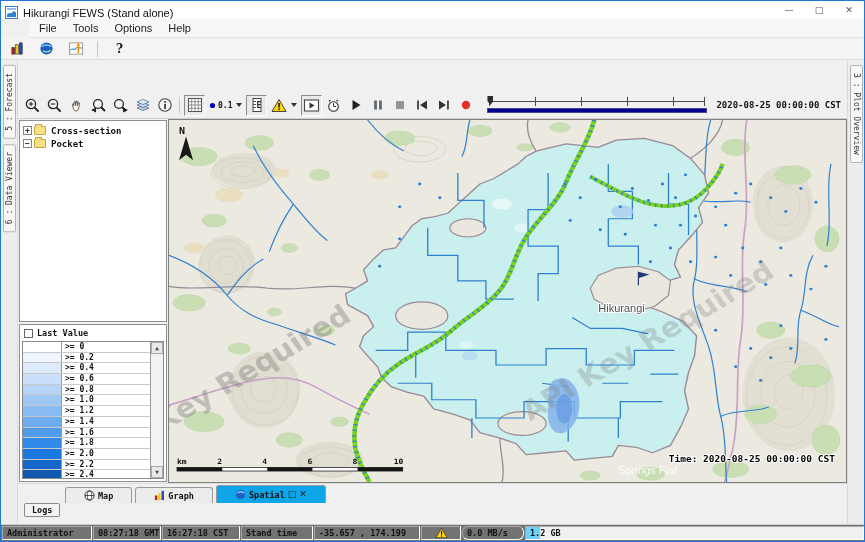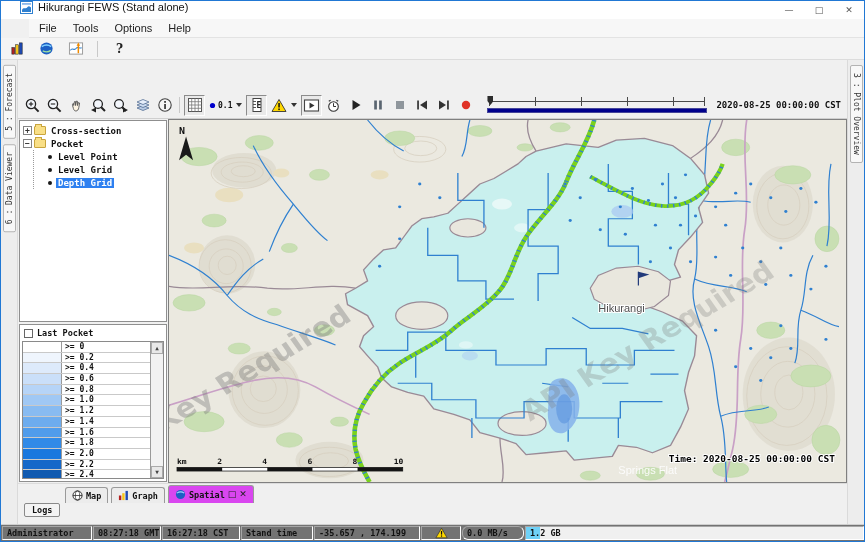--- a/index.html
+++ b/index.html
@@ -1,20 +1,20 @@
 <!DOCTYPE html>
 <html><head>
 <meta charset="utf-8">
 <style>
   html,body{margin:0;padding:0;background:#cfcfcf;}
   *{box-sizing:border-box;}
   .app{width:865px;height:542px;border:1px solid #2178d4;background:#f0f0f0;display:flex;flex-direction:column;
        font-family:"DejaVu Sans Mono",monospace;overflow:hidden;position:relative;}
   
-  .titlebar{height:18px;background:#fff;display:flex;align-items:flex-start;padding-left:19px;flex:none;}
+  .titlebar{height:18px;background:#fff;display:flex;align-items:flex-end;padding-left:4px;flex:none;}
   .title-text{font-family:"Liberation Sans",sans-serif;font-size:11px;color:#111;margin-left:5px;white-space:nowrap;}
   .win-controls{margin-left:auto;display:flex;height:100%;}
   .win-btn{width:30px;display:flex;align-items:center;justify-content:center;font-size:9px;color:#555;
            font-family:"DejaVu Sans",sans-serif;cursor:default;}
   
   .menubar{height:19px;background:#f7f7f7;border-bottom:1px solid #e3e3e3;display:flex;align-items:center;
            font-family:"Liberation Sans",sans-serif;font-size:11px;color:#222;flex:none;padding-left:2px;margin-left:28px;}
   .menu-item{padding:2px 8px;}
   
   .toolbar1{height:22px;background:#f4f4f4;border-bottom:1px solid #dcdcdc;display:flex;align-items:center;
@@ -70,22 +70,22 @@
   .lsw{width:38px;flex:none;}
   .llab{flex:1;border-left:1px solid #9a9a9a;font-size:8px;font-weight:700;color:#111;padding-left:3px;line-height:10px;background:#fff;}
   .legend-scroll{width:13px;flex:none;border-left:1px solid #9a9a9a;background:#f2f2f2;display:flex;flex-direction:column;justify-content:space-between;}
   .sbtn{height:12px;border:1px solid #aaa;background:#e8e8e8;font-size:6px;line-height:10px;text-align:center;color:#444;}
   
   .mapwrap{flex:1;position:relative;border:1px solid #808080;overflow:hidden;background:#ebe9e0;min-width:0;}
   .mapwrap svg{display:block;width:100%;height:100%;}
   
   .bottomtabs{height:20px;background:#f0f0f0;display:flex;align-items:flex-end;padding-left:47px;gap:3px;flex:none;border-top:1px solid #dcdcdc;}
   .btab{height:16px;display:flex;align-items:center;gap:3px;border:1px solid #9a9a9a;border-bottom:none;
-        border-radius:3px 3px 0 0;padding:0 6px;font-size:8.5px;font-weight:700;color:#111;background:#ececec;}
-  .btab.active{background:#d946ef;height:18px;}
+        border-radius:3px 3px 0 0;padding:0 18px;font-size:8.5px;font-weight:700;color:#111;background:#ececec;}
+  .btab.active{background:#0ea5e9;height:18px;}
   .tabglyph{font-size:9px;font-family:"DejaVu Sans",sans-serif;color:#222;line-height:1;}
   .logsrow{height:21px;background:#f0f0f0;display:flex;align-items:flex-start;padding-left:6px;flex:none;}
   .logsbtn{font-size:8.5px;font-weight:700;border:1px solid #8a8a8a;background:#f4f4f4;padding:1px 7px;border-radius:2px;color:#111;}
   
   .statusbar{height:17px;background:#737373;border-top:1px solid #cfcfcf;display:flex;align-items:stretch;
              font-size:8.5px;font-weight:700;color:#111;flex:none;}
   .seg{display:flex;align-items:center;padding:0 4px;margin:1px 0 1px 1px;border:1px solid;border-color:#a6a6a6 #fff #fff #a6a6a6;
        white-space:nowrap;overflow:hidden;}
   .seg.user{width:90px;}
   .seg.systime{width:300px;}
@@ -298,40 +298,26 @@
             <div class="trow">
               <span class="expander">+</span>
               <span class="folder"></span>
               <span class="lab">Cross-section</span>
             </div>
             <div class="trow">
               <span class="expander">−</span>
               <span class="folder"></span>
               <span class="lab">Pocket</span>
             </div>
-            <div class="tree-children">
-              <div class="trow">
-                <span class="bullet"></span>
-                <span class="lab">Level Point</span>
-              </div>
-              <div class="trow">
-                <span class="bullet"></span>
-                <span class="lab">Level Grid</span>
-              </div>
-              <div class="trow sel">
-                <span class="bullet"></span>
-                <span class="lab">Depth Grid</span>
-              </div>
-            </div>
           </div>
 
           <div class="legendbox">
             <div class="legend-header">
               <span class="chk"></span>
-              <span class="lab">Last Pocket</span>
+              <span class="lab">Last Value</span>
             </div>
             <div class="legend-list">
               <div class="legend-rows" id="legend-rows">
                   <div class="lrow">
                     <span class="lsw" style="background: rgb(255, 255, 255);"></span>
                     <span class="llab">&gt;= 0</span>
                   </div>
                   <div class="lrow">
                     <span class="lsw" style="background: rgb(239, 245, 253);"></span>
                     <span class="llab">&gt;= 0.2</span>

